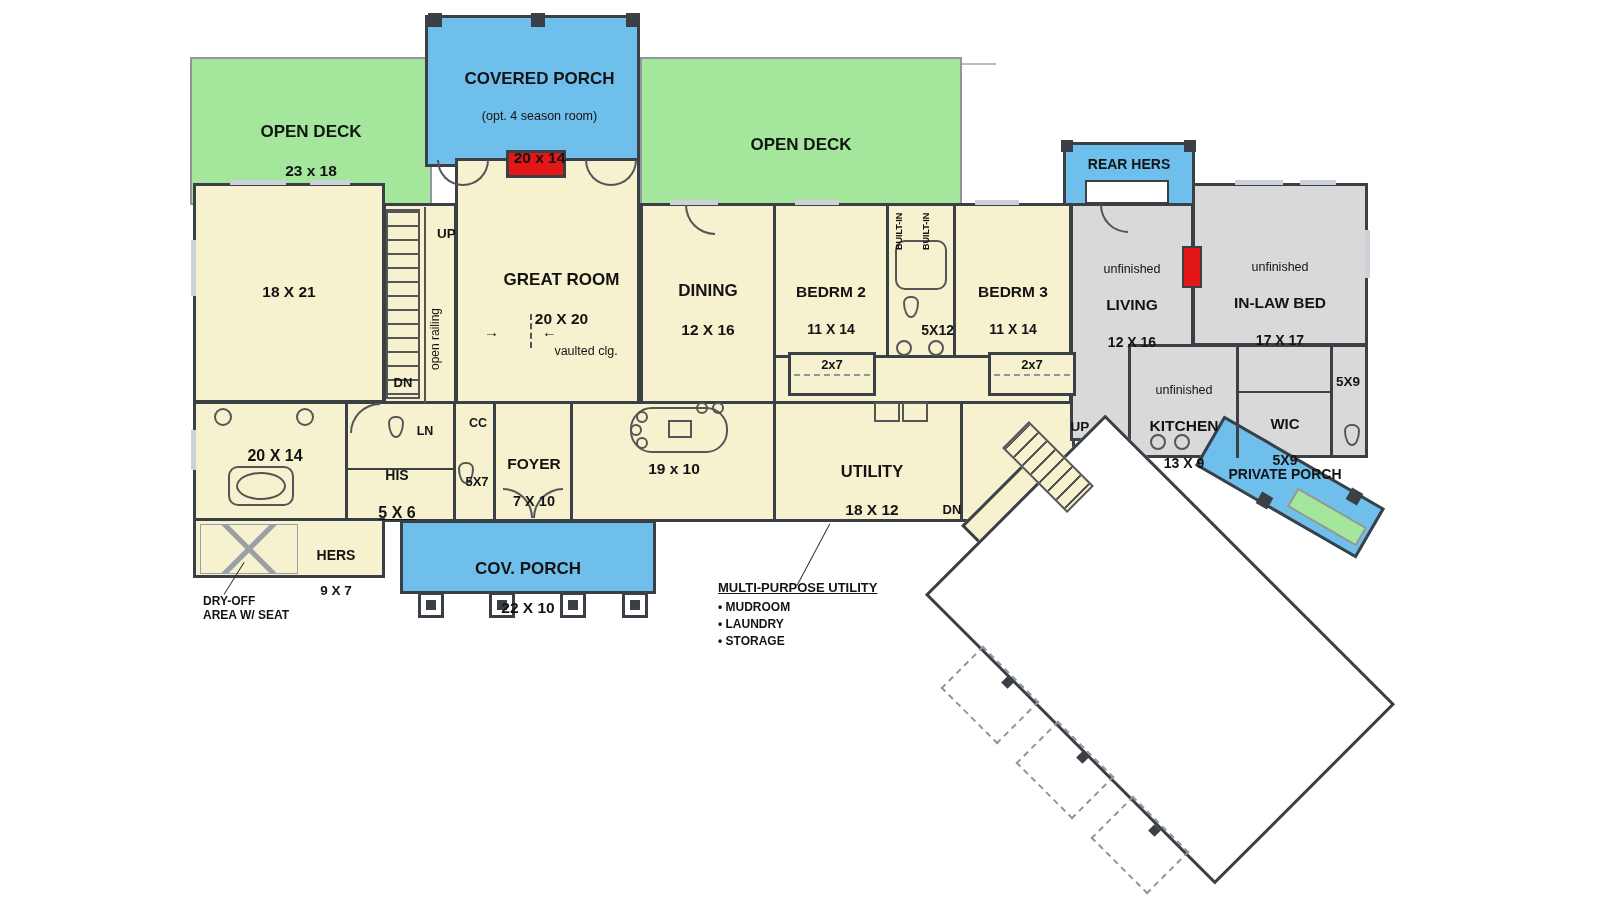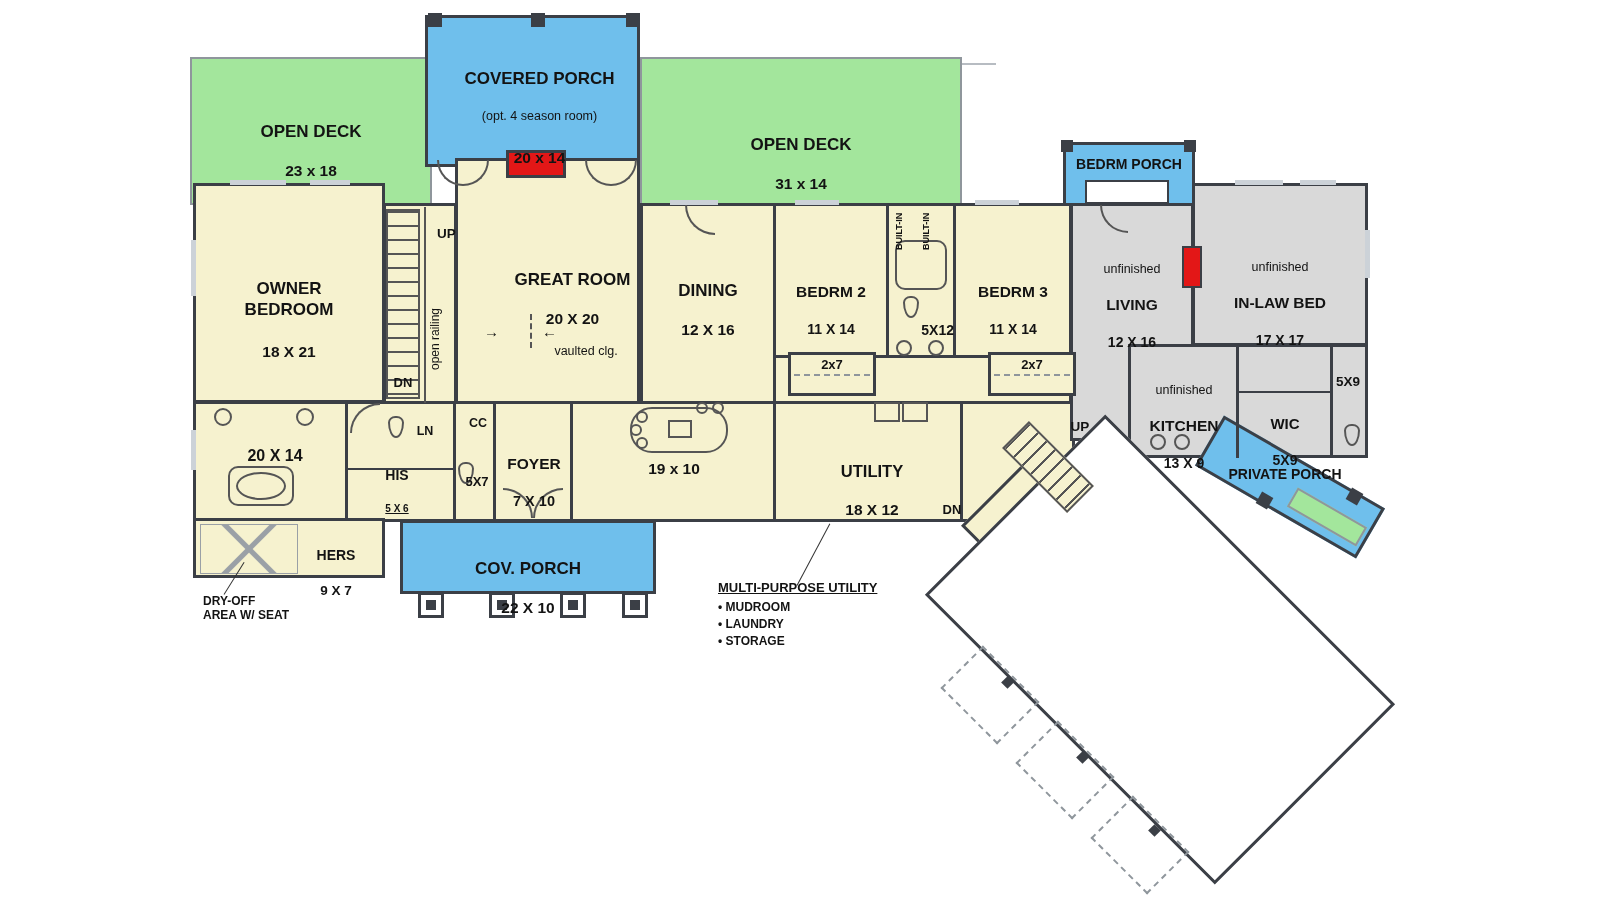--- a/index.html
+++ b/index.html
@@ -179,32 +179,29 @@
   </div>
 
   <div class="abs lbl" style="left:425px;top:50px;width:229px;">
     <div class="name">COVERED PORCH</div>
     <div class="note">(opt. 4 season room)</div>
     <div class="dims" style="margin-top:6px;">20 x 14</div>
   </div>
 
   <div class="abs lbl" style="left:640px;top:116px;width:322px;">
     <div class="name">OPEN DECK</div>
-    <div class="dims">31 x 14</div>
-  </div>
-
-  <div class="abs lbl" style="left:1063px;top:156px;width:132px;font-size:14px;">BEDRM PORCH</div>
+  </div>
+
+  <div class="abs lbl" style="left:1063px;top:156px;width:132px;font-size:14px;">REAR HERS</div>
 
   <div class="abs lbl" style="left:193px;top:260px;width:192px;">
-    <div class="name">OWNER
-BEDROOM</div>
     <div class="dims" style="margin-top:4px;">18 X 21</div>
   </div>
 
-  <div class="abs lbl" style="left:480px;top:251px;width:185px;">
+  <div class="abs lbl" style="left:469px;top:251px;width:185px;">
     <div class="name">GREAT ROOM</div>
     <div class="dims">20 X 20</div>
   </div>
 
   <div class="abs lbl" style="left:640px;top:262px;width:136px;">
     <div class="name">DINING</div>
     <div class="dims">12 X 16</div>
   </div>
 
   <div class="abs lbl" style="left:775px;top:264px;width:112px;">
@@ -249,21 +246,21 @@
   </div>
 
   <div class="abs lbl" style="left:1324px;top:374px;width:48px;font-size:13.5px;">5X9</div>
 
   <div class="abs lbl" style="left:1205px;top:466px;width:160px;font-size:14px;">PRIVATE PORCH</div>
 
   <div class="abs lbl dims" style="left:210px;top:446px;width:130px;font-size:16px;">20 X 14</div>
 
   <div class="abs lbl" style="left:366px;top:448px;width:62px;">
     <div style="font-size:14px;">HIS</div>
-    <div style="font-size:10px;text-decoration:underline;">5 X 6</div>
+    <div style="font-size:16px;text-decoration:underline;">5 X 6</div>
   </div>
 
   <div class="abs lbl" style="left:300px;top:528px;width:72px;">
     <div style="font-size:14px;">HERS</div>
     <div style="font-size:13.5px;">9 X 7</div>
   </div>
 
   <div class="abs lbl" style="left:410px;top:424px;width:30px;font-size:12.5px;">LN</div>
   <div class="abs lbl" style="left:463px;top:416px;width:30px;font-size:12.5px;">CC</div>
   <div class="abs lbl" style="left:458px;top:474px;width:38px;font-size:13px;">5X7</div>

